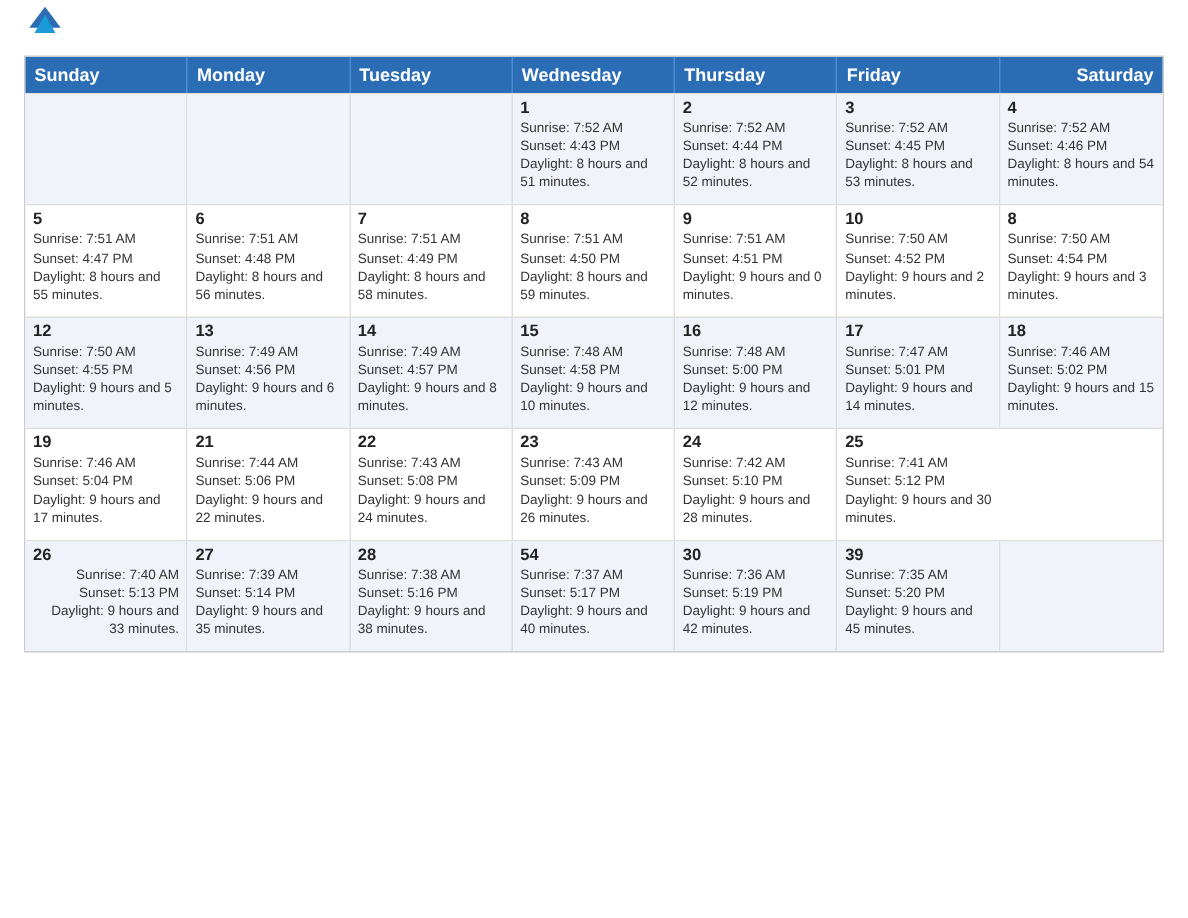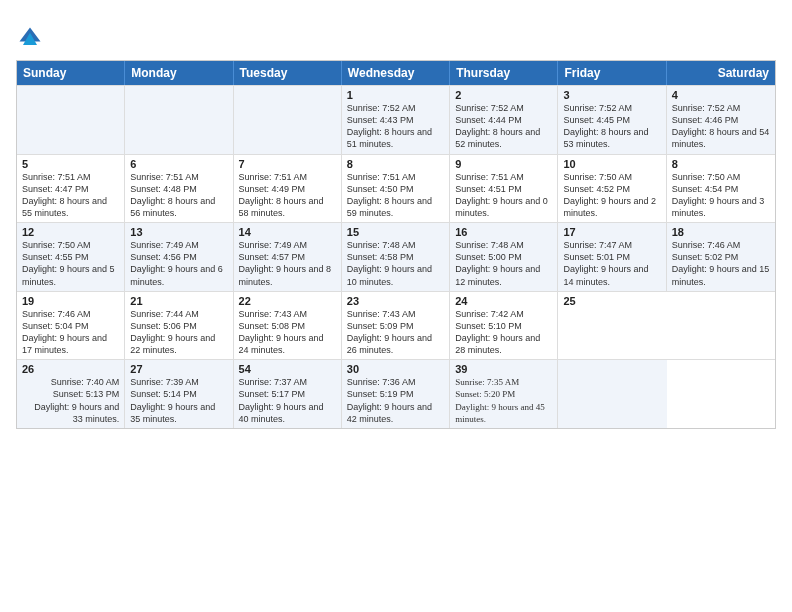--- a/index.html
+++ b/index.html
@@ -6,21 +6,21 @@
     body {
       width: 792px;
       height: 612px;
       font-family: Arial, sans-serif;
       background: #fff;
       overflow: hidden;
     }
     .page {
       width: 792px;
       height: 436px;
-      padding: 24px 16px;
+      padding: 1px 16px;
       display: flex;
       flex-direction: column;
     }
     .header {
       display: flex;
       justify-content: space-between;
       align-items: flex-start;
       margin-bottom: 8px;
     }
     .logo {
@@ -283,50 +283,59 @@
 Daylight: 9 hours and 26 minutes.</div>
           </div>
           <div class="cal-cell">
             <div class="day-number">24</div>
             <div class="cell-text" style="white-space: pre-line;">Sunrise: 7:42 AM
 Sunset: 5:10 PM
 Daylight: 9 hours and 28 minutes.</div>
           </div>
           <div class="cal-cell">
             <div class="day-number">25</div>
+            <div class="cell-text" style="white-space: pre-line;">Sunrise: 7:41 AM
+Sunset: 5:12 PM
+Daylight: 9 hours and 30 minutes.</div>
           </div>
         </div>
         <div class="cal-row">
           <div class="cal-cell alt-row">
             <div class="day-number">26</div>
             <div class="cell-text" style="white-space: pre-line; text-align: right;">Sunrise: 7:40 AM
 Sunset: 5:13 PM
 Daylight: 9 hours and 33 minutes.</div>
           </div>
           <div class="cal-cell alt-row">
             <div class="day-number">27</div>
             <div class="cell-text" style="white-space: pre-line;">Sunrise: 7:39 AM
 Sunset: 5:14 PM
 Daylight: 9 hours and 35 minutes.</div>
           </div>
           <div class="cal-cell alt-row">
+            <div class="day-number">28</div>
+            <div class="cell-text" style="white-space: pre-line;">Sunrise: 7:38 AM
+Sunset: 5:16 PM
+Daylight: 9 hours and 38 minutes.</div>
+          </div>
+          <div class="cal-cell alt-row">
             <div class="day-number">54</div>
             <div class="cell-text" style="white-space: pre-line;">Sunrise: 7:37 AM
 Sunset: 5:17 PM
 Daylight: 9 hours and 40 minutes.</div>
           </div>
           <div class="cal-cell alt-row">
             <div class="day-number">30</div>
             <div class="cell-text" style="white-space: pre-line;">Sunrise: 7:36 AM
 Sunset: 5:19 PM
 Daylight: 9 hours and 42 minutes.</div>
           </div>
           <div class="cal-cell alt-row">
             <div class="day-number">39</div>
-            <div class="cell-text" style="white-space: pre-line; font-family: Liberation Serif, serif;">Sunrise: 7:35 AM
+            <div class="cell-text" style="white-space: pre-line;">Sunrise: 7:35 AM
 Sunset: 5:20 PM
 Daylight: 9 hours and 45 minutes.</div>
           </div>
           <div class="cal-cell empty alt-row"></div>
         </div>
       </div>
   </div>
 </div>
 
 </body></html>

